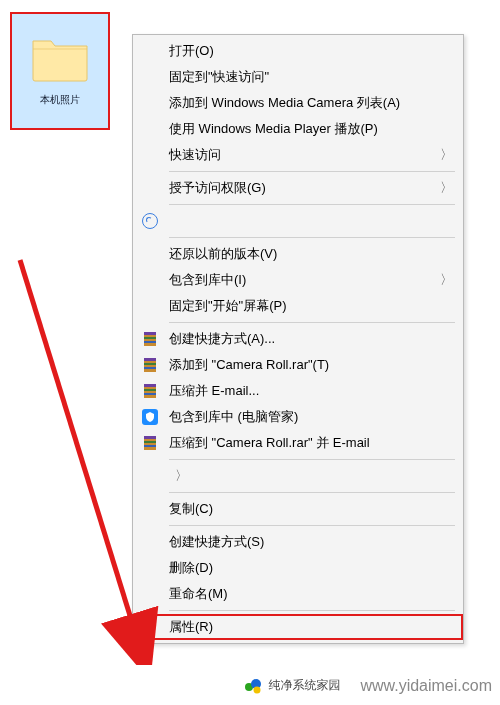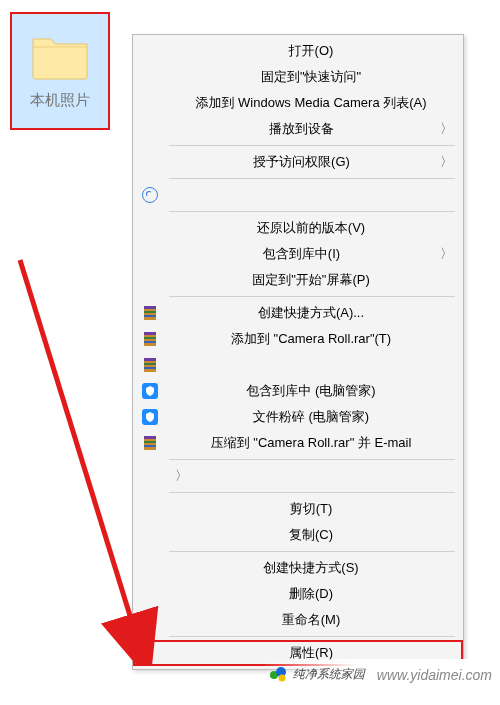--- a/index.html
+++ b/index.html
@@ -10,51 +10,50 @@
     position:relative;overflow:hidden;
   }
   
   .folder-wrap{
     position:absolute;left:10px;top:12px;width:100px;height:118px;
     border:2px solid #e11b1b;box-sizing:border-box;
     background:#cde8ff;
     display:flex;flex-direction:column;align-items:center;justify-content:center;
   }
   .folder-icon-svg{width:58px;height:48px;}
-  .folder-label{margin-top:10px;font-size:15px;color:#737373;}
+  .folder-label{margin-top:10px;font-size:10px;color:#0f172a;}
   
   .menu{
     position:absolute;left:132px;top:34px;width:330px;
     background:#f4f4f4;border:1px solid #bababa;
     box-shadow:2px 2px 4px rgba(0,0,0,.15);
     padding:3px 0;
   }
   .item{
     display:flex;align-items:center;height:26px;
     padding:0 10px 0 36px;position:relative;white-space:nowrap;
   }
   .item .icon-slot{
     position:absolute;left:8px;top:50%;transform:translateY(-50%);
     width:18px;height:18px;display:flex;align-items:center;justify-content:center;
   }
-  .item .label{flex:1;text-align:center;}
+  .item .label{flex:1;}
   .item .arrow{color:#555;font-size:13px;margin-left:6px;}
   .sep{height:1px;margin:3px 8px 3px 36px;background:#d0d0d0;}
   .item.highlight{outline:2px solid #e11b1b;outline-offset:-2px;background:#f4f4f4;}
   
   .red-arrow{position:absolute;left:0;top:250px;width:165px;height:415px;pointer-events:none;}
   
   .wm{
-    position:absolute;right:0;bottom:16px;display:flex;align-items:flex-end;
+    position:absolute;right:0;bottom:4px;display:flex;align-items:flex-start;
     font-size:12px;color:#444;padding:6px 8px;
     background:linear-gradient(to left,#fff 60%,rgba(255,255,255,0));
-    font-style:italic;
   }
   .wm-logo{width:18px;height:18px;margin-right:6px;}
-  .wm-site{font-size:14px;color:#888;margin-left:12px;}
+  .wm-site{font-size:16px;color:#888;margin-left:20px;}
   
   .rar-ico{width:16px;height:16px;}
   .shield-ico{width:16px;height:16px;background:#1e8cff;border-radius:3px;display:flex;align-items:center;justify-content:center;}
   .shield-ico svg{width:10px;height:10px;}
   .baidu-ico{width:14px;height:14px;border:1.5px solid #3a7ee0;border-radius:50%;position:relative;}
   .baidu-ico::before{content:"";position:absolute;left:3px;top:3px;width:4px;height:4px;border:1.5px solid #3a7ee0;border-radius:50%;border-right-color:transparent;border-bottom-color:transparent;}
 </style>
 </head>
 <body>
 
@@ -71,21 +70,24 @@
   <div class="item">
     <span class="label">打开(O)</span>
   </div>
   <div class="item">
     <span class="label">固定到"快速访问"</span>
   </div>
   <div class="item">
     <span class="label">添加到 Windows Media Camera 列表(A)</span>
   </div>
   <div class="item">
-    <span class="label">播放到设备</span>
+    <span class="label">使用 Windows Media Player 播放(P)</span>
+  </div>
+  <div class="item">
+    <span class="label">快速访问</span>
     <span class="arrow">〉</span>
   </div>
 
   <div class="sep"></div>
 
   <div class="item">
     <span class="label">授予访问权限(G)</span>
     <span class="arrow">〉</span>
   </div>
 
@@ -136,64 +138,52 @@
   </div>
   <div class="item">
     <span class="icon-slot">
       <svg class="rar-ico" viewBox="0 0 16 16">
           <rect x="2" y="1" width="12" height="14" fill="#c98b2f"></rect>
           <rect x="2" y="1" width="12" height="3" fill="#6b3fa0"></rect>
           <rect x="2" y="6" width="12" height="2" fill="#3d7d3a"></rect>
           <rect x="2" y="10" width="12" height="2" fill="#3762b5"></rect>
         </svg>
     </span>
+    <span class="label">压缩并 E-mail...</span>
   </div>
   <div class="item">
     <span class="icon-slot">
       <span class="shield-ico">
           <svg viewBox="0 0 10 10">
             <path d="M5 0 L9 2 V5 C9 7.5 7 9.5 5 10 C3 9.5 1 7.5 1 5 V2 Z" fill="#fff"></path>
           </svg>
         </span>
     </span>
     <span class="label">包含到库中 (电脑管家)</span>
   </div>
   <div class="item">
     <span class="icon-slot">
-      <span class="shield-ico">
-          <svg viewBox="0 0 10 10">
-            <path d="M5 0 L9 2 V5 C9 7.5 7 9.5 5 10 C3 9.5 1 7.5 1 5 V2 Z" fill="#fff"></path>
-          </svg>
-        </span>
-    </span>
-    <span class="label">文件粉碎 (电脑管家)</span>
-  </div>
-  <div class="item">
-    <span class="icon-slot">
       <svg class="rar-ico" viewBox="0 0 16 16">
           <rect x="2" y="1" width="12" height="14" fill="#c98b2f"></rect>
           <rect x="2" y="1" width="12" height="3" fill="#6b3fa0"></rect>
           <rect x="2" y="6" width="12" height="2" fill="#3d7d3a"></rect>
           <rect x="2" y="10" width="12" height="2" fill="#3762b5"></rect>
         </svg>
     </span>
     <span class="label">压缩到 "Camera Roll.rar" 并 E-mail</span>
   </div>
 
   <div class="sep"></div>
 
   <div class="item">
     <span class="arrow">〉</span>
   </div>
 
   <div class="sep"></div>
 
-  <div class="item">
-    <span class="label">剪切(T)</span>
-  </div>
   <div class="item">
     <span class="label">复制(C)</span>
   </div>
 
   <div class="sep"></div>
 
   <div class="item">
     <span class="label">创建快捷方式(S)</span>
   </div>
   <div class="item">

